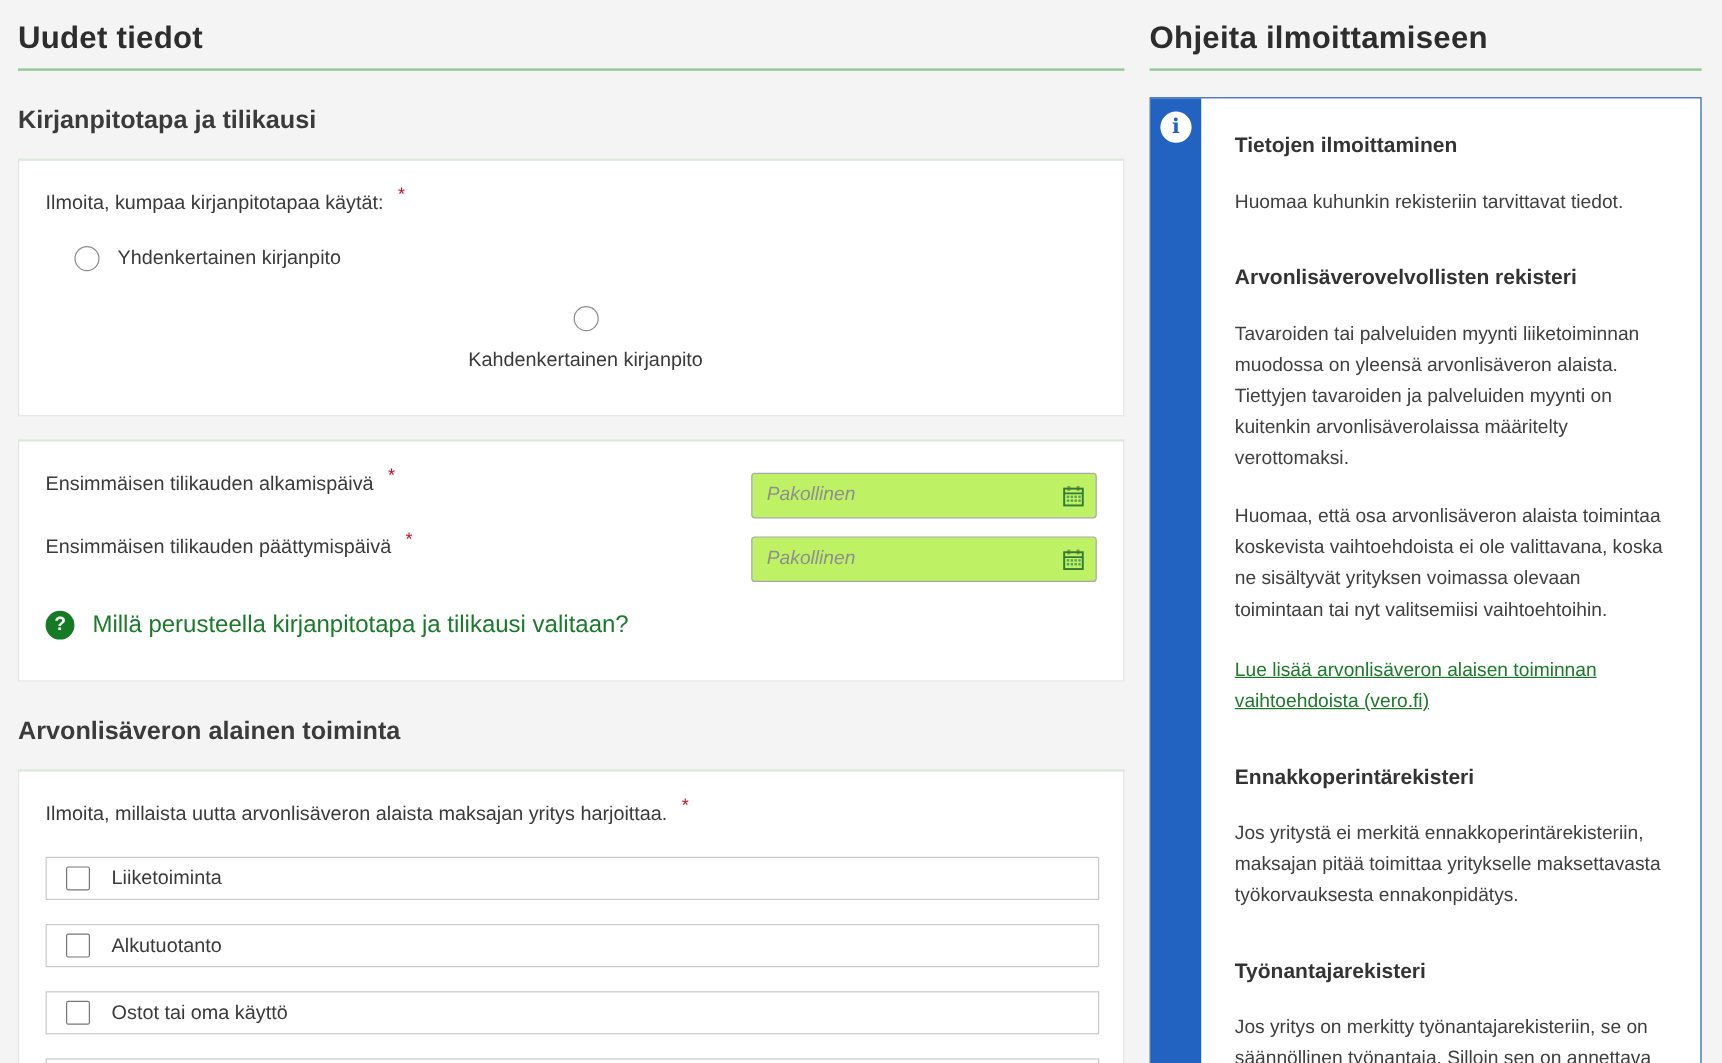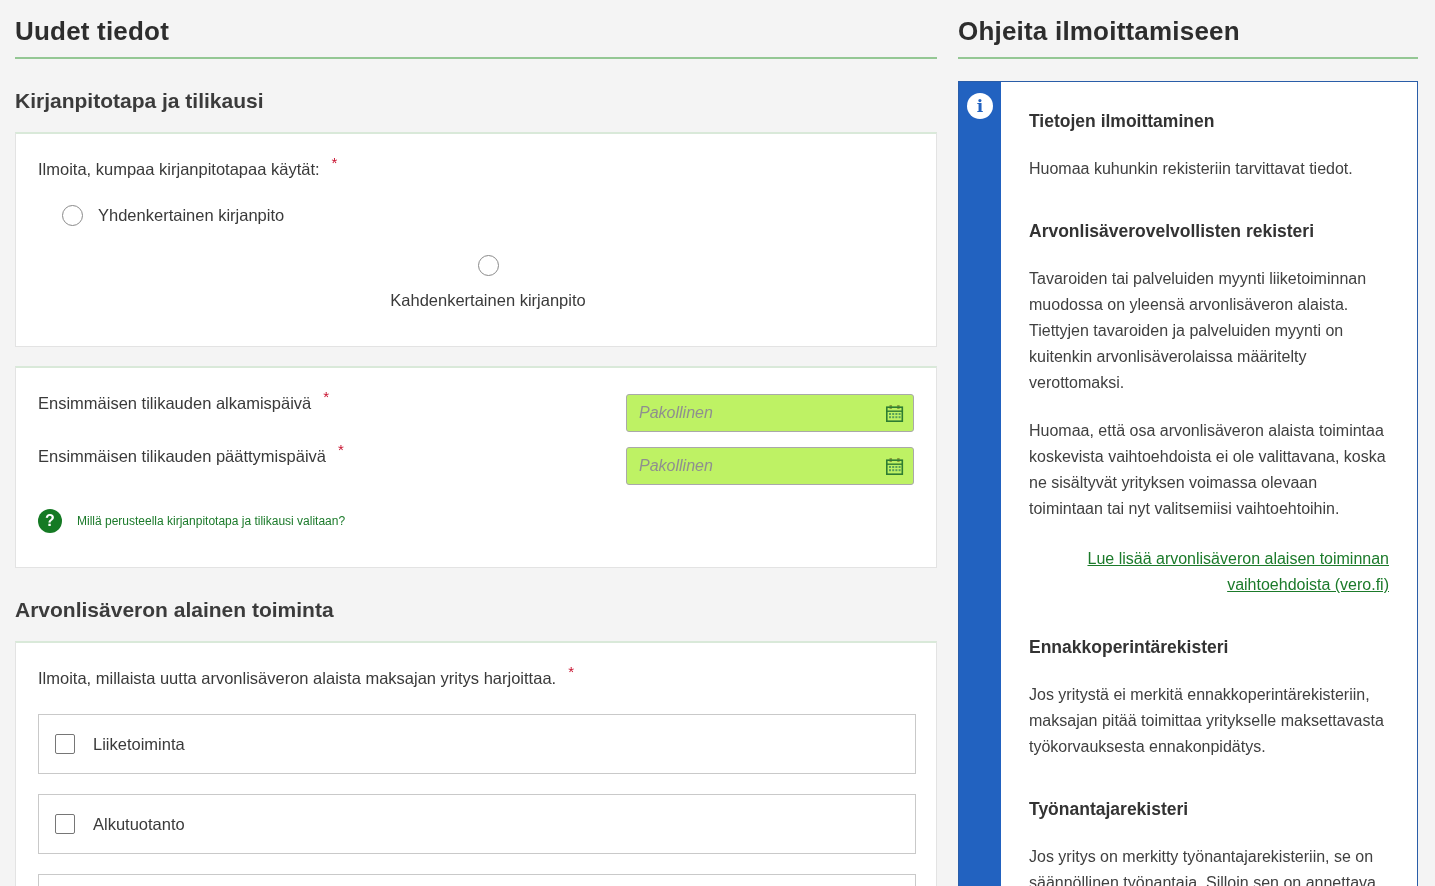--- a/index.html
+++ b/index.html
@@ -68,27 +68,27 @@
     position:absolute;right:9px;top:50%;transform:translateY(-50%);
     width:22px;height:22px;border:none;background:transparent;padding:0;cursor:pointer;
     display:flex;align-items:center;justify-content:center;
   }
   .help-row{display:flex;align-items:center;gap:15px;margin-top:24px;cursor:pointer;width:fit-content;}
   .q-circle{
     width:24px;height:24px;border-radius:50%;background:#157a24;color:#fff;
     display:flex;align-items:center;justify-content:center;
     font-size:16px;font-weight:700;flex-shrink:0;
   }
-  .help-text{color:var(--link-green);font-size:12px;text-decoration:none;}
+  .help-text{color:var(--link-green);font-size:20px;text-decoration:none;}
 
   
   .checkbox-list{margin-top:26px;}
   .checkbox-row{
     background:#fff;border:1px solid var(--row-border);
-    height:60px;display:flex;align-items:center;gap:18px;
+    height:36px;display:flex;align-items:center;gap:18px;
     padding-left:16px;margin-bottom:20px;width:878px;cursor:pointer;
   }
   .checkbox-box{
     width:20px;height:20px;border:1px solid #767676;border-radius:2px;background:#fff;flex-shrink:0;
   }
 
   
   .help-panel{
     margin-top:22px;background:#fff;border:1px solid var(--panel-border-blue);
     display:flex;height:1200px;
@@ -99,21 +99,21 @@
   }
   .info-circle{
     width:26px;height:26px;border-radius:50%;background:#fff;color:var(--stripe-blue);
     display:flex;align-items:center;justify-content:center;
     font-family:"DejaVu Serif",serif;font-weight:700;font-size:17px;
   }
   .panel-content{padding:26px 28px;font-size:16px;line-height:26px;color:var(--body-text);}
   .panel-heading{font-size:17.5px;font-weight:700;color:#333;margin:36px 0 0;}
   .panel-heading.first{margin-top:0;}
   .panel-p{margin:22px 0 0;}
-  .panel-link{color:var(--link-green);text-decoration:underline;display:inline-block;margin-top:24px;text-align:right;}
+  .panel-link{color:var(--link-green);text-decoration:underline;display:inline-block;margin-top:24px;}
 </style>
 </head>
 <body>
 
 <div class="main-col">
   <h1 class="page-title">Uudet tiedot</h1>
   <div class="title-rule"></div>
 
   <h2 class="section-heading">Kirjanpitotapa ja tilikausi</h2>
 

